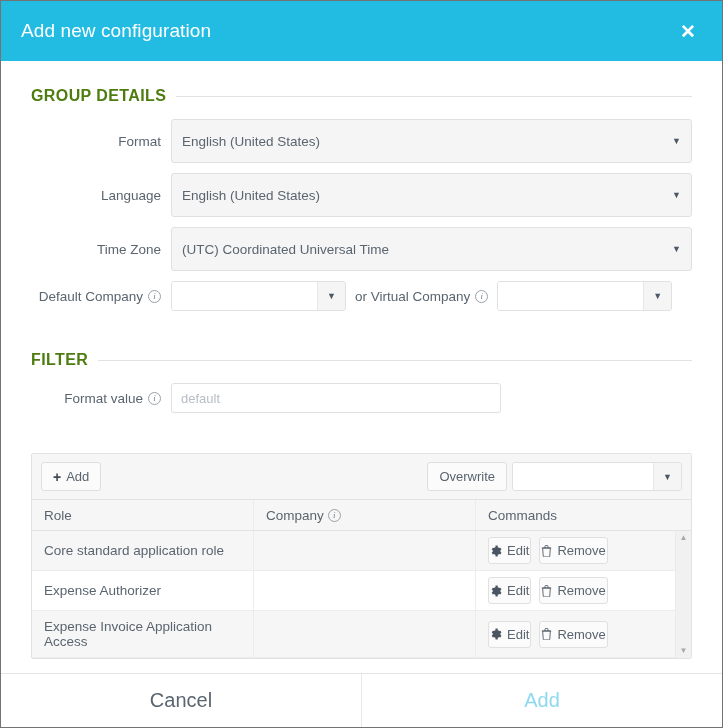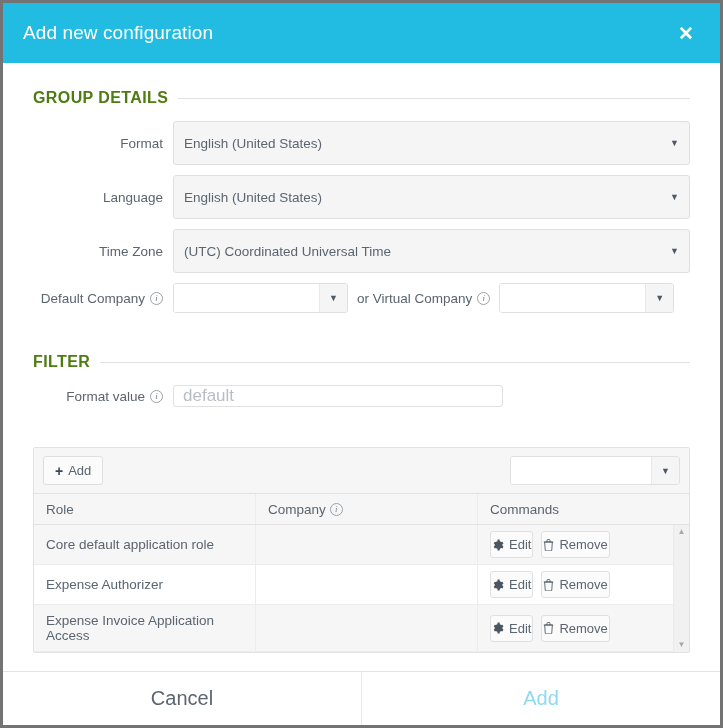--- a/index.html
+++ b/index.html
@@ -5,21 +5,21 @@
   * { box-sizing: border-box; }
   html, body {
     margin: 0; padding: 0;
     width: 723px; height: 728px;
     background: #ffffff;
     font-family: "Liberation Sans", sans-serif;
   }
   .dialog {
     width: 723px; height: 728px;
     background: #ffffff;
-    border: 3px solid #737373;
+    border: 1px solid #737373;
     display: flex; flex-direction: column;
     overflow: hidden;
     position: relative;
   }
 
   
   .titlebar {
     height: 60px; min-height: 60px;
     background: #22bce3;
     display: flex; align-items: center;
@@ -143,25 +143,25 @@
   .inline-label {
     font-size: 13.5px;
     color: #5a6570;
     white-space: nowrap;
     display: flex; align-items: center; gap: 5px;
     padding: 0 9px;
   }
 
   .text-input {
     width: 330px;
-    height: 22px;
+    height: 30px;
     border: 1px solid #e0e0e0;
     border-radius: 3px;
     background: #ffffff;
-    font-size: 17px;
+    font-size: 13px;
     color: #5a6570;
     padding: 0 9px;
     font-family: "Liberation Sans", sans-serif;
     outline: none;
   }
   .text-input::placeholder { color: #b8bec4; }
   .gap-xl { height: 30px; }
 
   
   .grid {
@@ -355,39 +355,40 @@
 
 
     <div class="grid">
 
       <div class="grid-toolbar">
         <div class="btn-add">
           <span class="plus">+</span>
           <span>Add</span>
         </div>
         <div class="toolbar-spacer"></div>
+        <div class="btn-overwrite">Overwrite</div>
         <div class="combo overwrite">
           <div class="field"></div>
           <div class="arrow">▼</div>
         </div>
       </div>
 
       <div class="grid-header">
         <div class="col-role">Role</div>
         <div class="col-comp">
           <span>Company</span>
           <span class="info-icon">i</span>
         </div>
         <div class="col-cmd">Commands</div>
       </div>
 
       <div class="grid-body">
 
         <div class="grid-row alt">
-          <div class="col-role">Core default application role</div>
+          <div class="col-role">Core standard application role</div>
           <div class="col-comp"></div>
           <div class="col-cmd">
             <div class="cmd-btn">
               <span>
                 <svg width="12" height="12" viewBox="0 0 16 16">
                     <path fill="#4a5561" d="M8 5.2a2.8 2.8 0 1 0 0 5.6 2.8 2.8 0 0 0 0-5.6zm0 4.2a1.4 1.4 0 1 1 0-2.8 1.4 1.4 0 0 1 0 2.8z"></path>
                     <path fill="#4a5561" d="M14 8c0-.4 0-.8-.1-1.1l1.4-1-1.4-2.4-1.6.6a5.7 5.7 0 0 0-1.9-1.1L10.2.6H7.4l-.2 2.4c-.7.2-1.3.6-1.9 1.1l-1.6-.6L2.3 5.9l1.4 1C3.6 7.2 3.6 7.6 3.6 8s0 .8.1 1.1l-1.4 1 1.4 2.4 1.6-.6c.6.5 1.2.9 1.9 1.1l.2 2.4h2.8l.2-2.4c.7-.2 1.3-.6 1.9-1.1l1.6.6 1.4-2.4-1.4-1c.1-.3.1-.7.1-1.1z"></path>
                   </svg>
               </span>
               <span>Edit</span>

